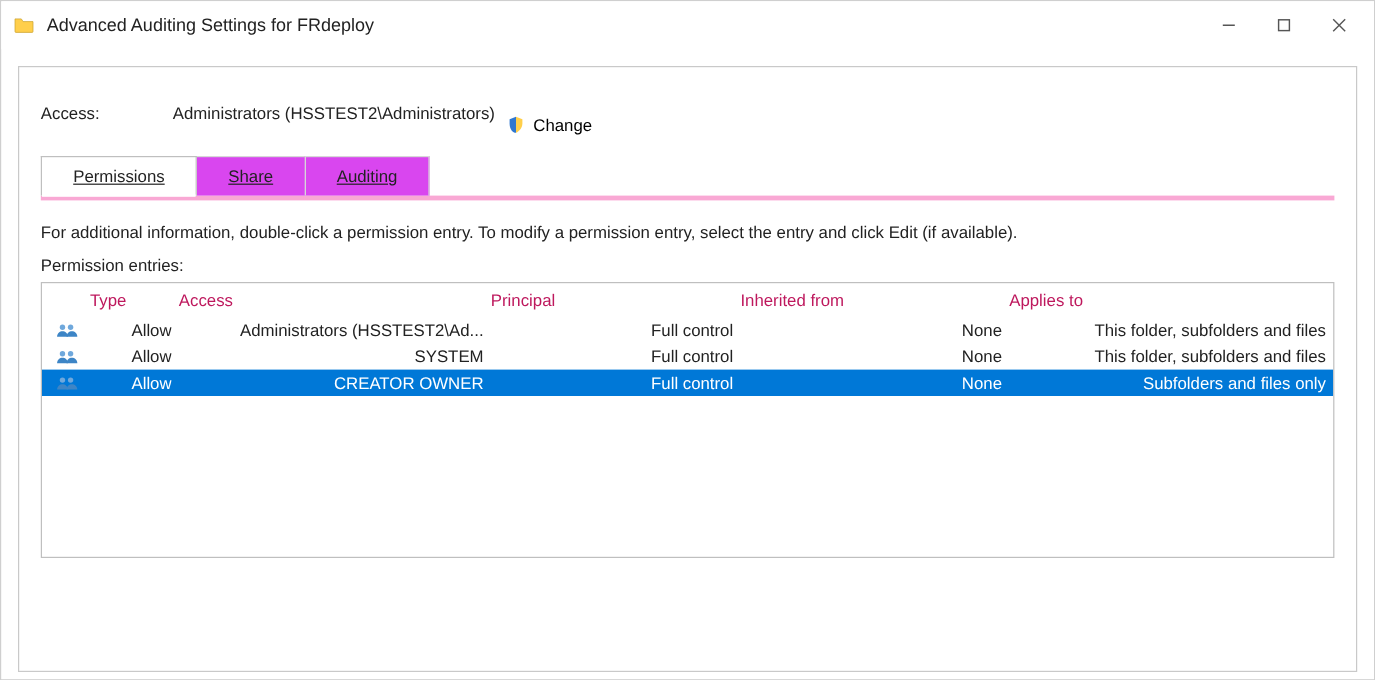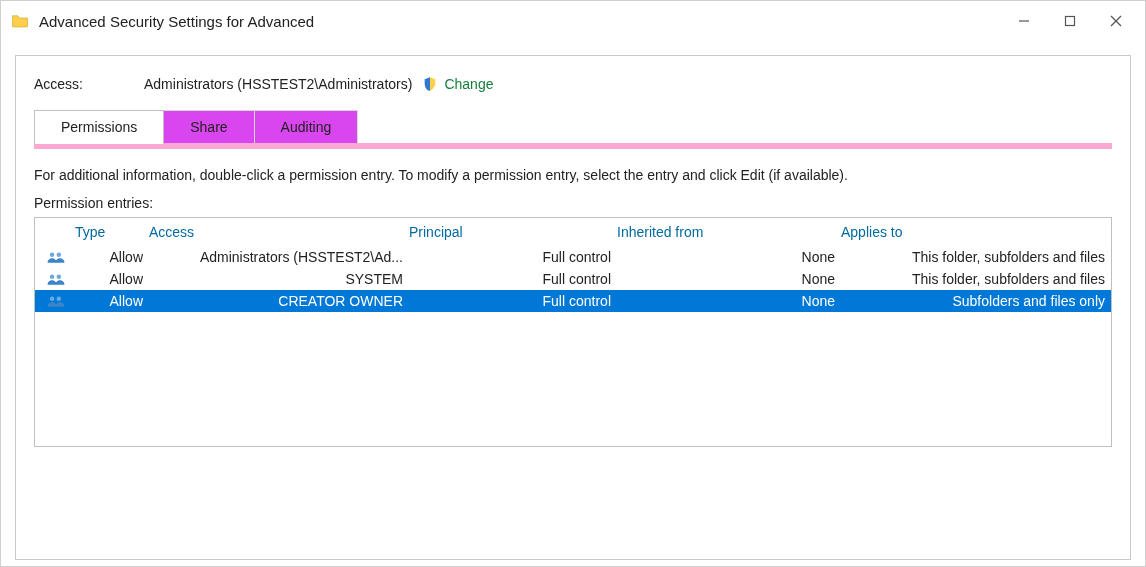--- a/index.html
+++ b/index.html
@@ -35,25 +35,25 @@
   .content {
     margin:14px 14px 0 14px;
     border:1px solid #c9c9c9;
     padding:20px 18px 18px 18px;
     height:calc(100% - 60px);
     background:#fff;
   }
   .kv { display:flex; align-items:center; margin-bottom:12px; }
   .kv .k { width:110px; }
   .kv .v { display:flex; align-items:center; gap:10px; }
-  .changelink { color:#15803d; cursor:pointer; display:flex;align-items:flex-end;gap:6px; }
+  .changelink { color:#000000; cursor:pointer; display:flex;align-items:flex-end;gap:6px;margin-top:20px; }
   .shield { width:16px;height:16px; }
 
   
-  .tabs { display:flex; margin-top:18px; border-bottom:6px solid #f9a8d4; }
+  .tabs { display:flex; margin-top:18px; border-bottom:4px solid #f9a8d4;text-decoration:underline; }
   .tab {
     padding:8px 26px;
     border:1px solid #bfbfbf;
     border-bottom:none;
     margin-right:-1px;
     font-size:14px;
     cursor:pointer;
   }
   .tab:not(.active){ background:#d946ef; border-color:#d7d7d7;}
   .tab.active { background:#fff; position:relative; }
@@ -68,38 +68,38 @@
   .grid {
     border:1px solid #bfbfbf;
     height:230px;
     overflow:hidden;
   }
   .ghead, .grow {
     display:grid;
     grid-template-columns: 34px 74px 260px 208px 224px 1fr;
     align-items:center;
   }
-  .ghead { padding:6px 6px 6px 0; color:#0369a1;}
+  .ghead { padding:6px 6px 6px 0; color:#be185d;}
   .ghead > div { padding-left:6px; }
   .grow { padding:3px 6px 3px 0;text-align:right; }
   .grow > div { padding-left:6px; white-space:nowrap; overflow:hidden; text-overflow:ellipsis;}
   .grow.selected { background:#0078d7; color:#fff; }
   .grow .ico { display:flex;align-items:center;justify-content:center; padding-left:8px;}
   .ppl { width:18px;height:14px; }
 </style>
 </head>
 <body>
 
 <div class="titlebar">
   <span class="folder-ico">
     <svg viewBox="0 0 24 24" width="18" height="18">
         <path fill="#ffcf4b" stroke="#caa22e" stroke-width="0.8" d="M2 5h7l2 3h11v11a1 1 0 0 1-1 1H3a1 1 0 0 1-1-1z"></path>
       </svg>
   </span>
-  <span class="title">Advanced Security Settings for Advanced</span>
+  <span class="title">Advanced Auditing Settings for FRdeploy</span>
   <div class="winbtns">
     <div class="winbtn">
       <svg width="12" height="12" viewBox="0 0 12 12">
           <line x1="1" y1="6" x2="11" y2="6" stroke="currentColor" stroke-width="1.2"></line>
         </svg>
     </div>
     <div class="winbtn">
       <svg width="12" height="12" viewBox="0 0 12 12">
           <rect x="1.5" y="1.5" width="9" height="9" fill="none" stroke="currentColor" stroke-width="1.2"></rect>
         </svg>

